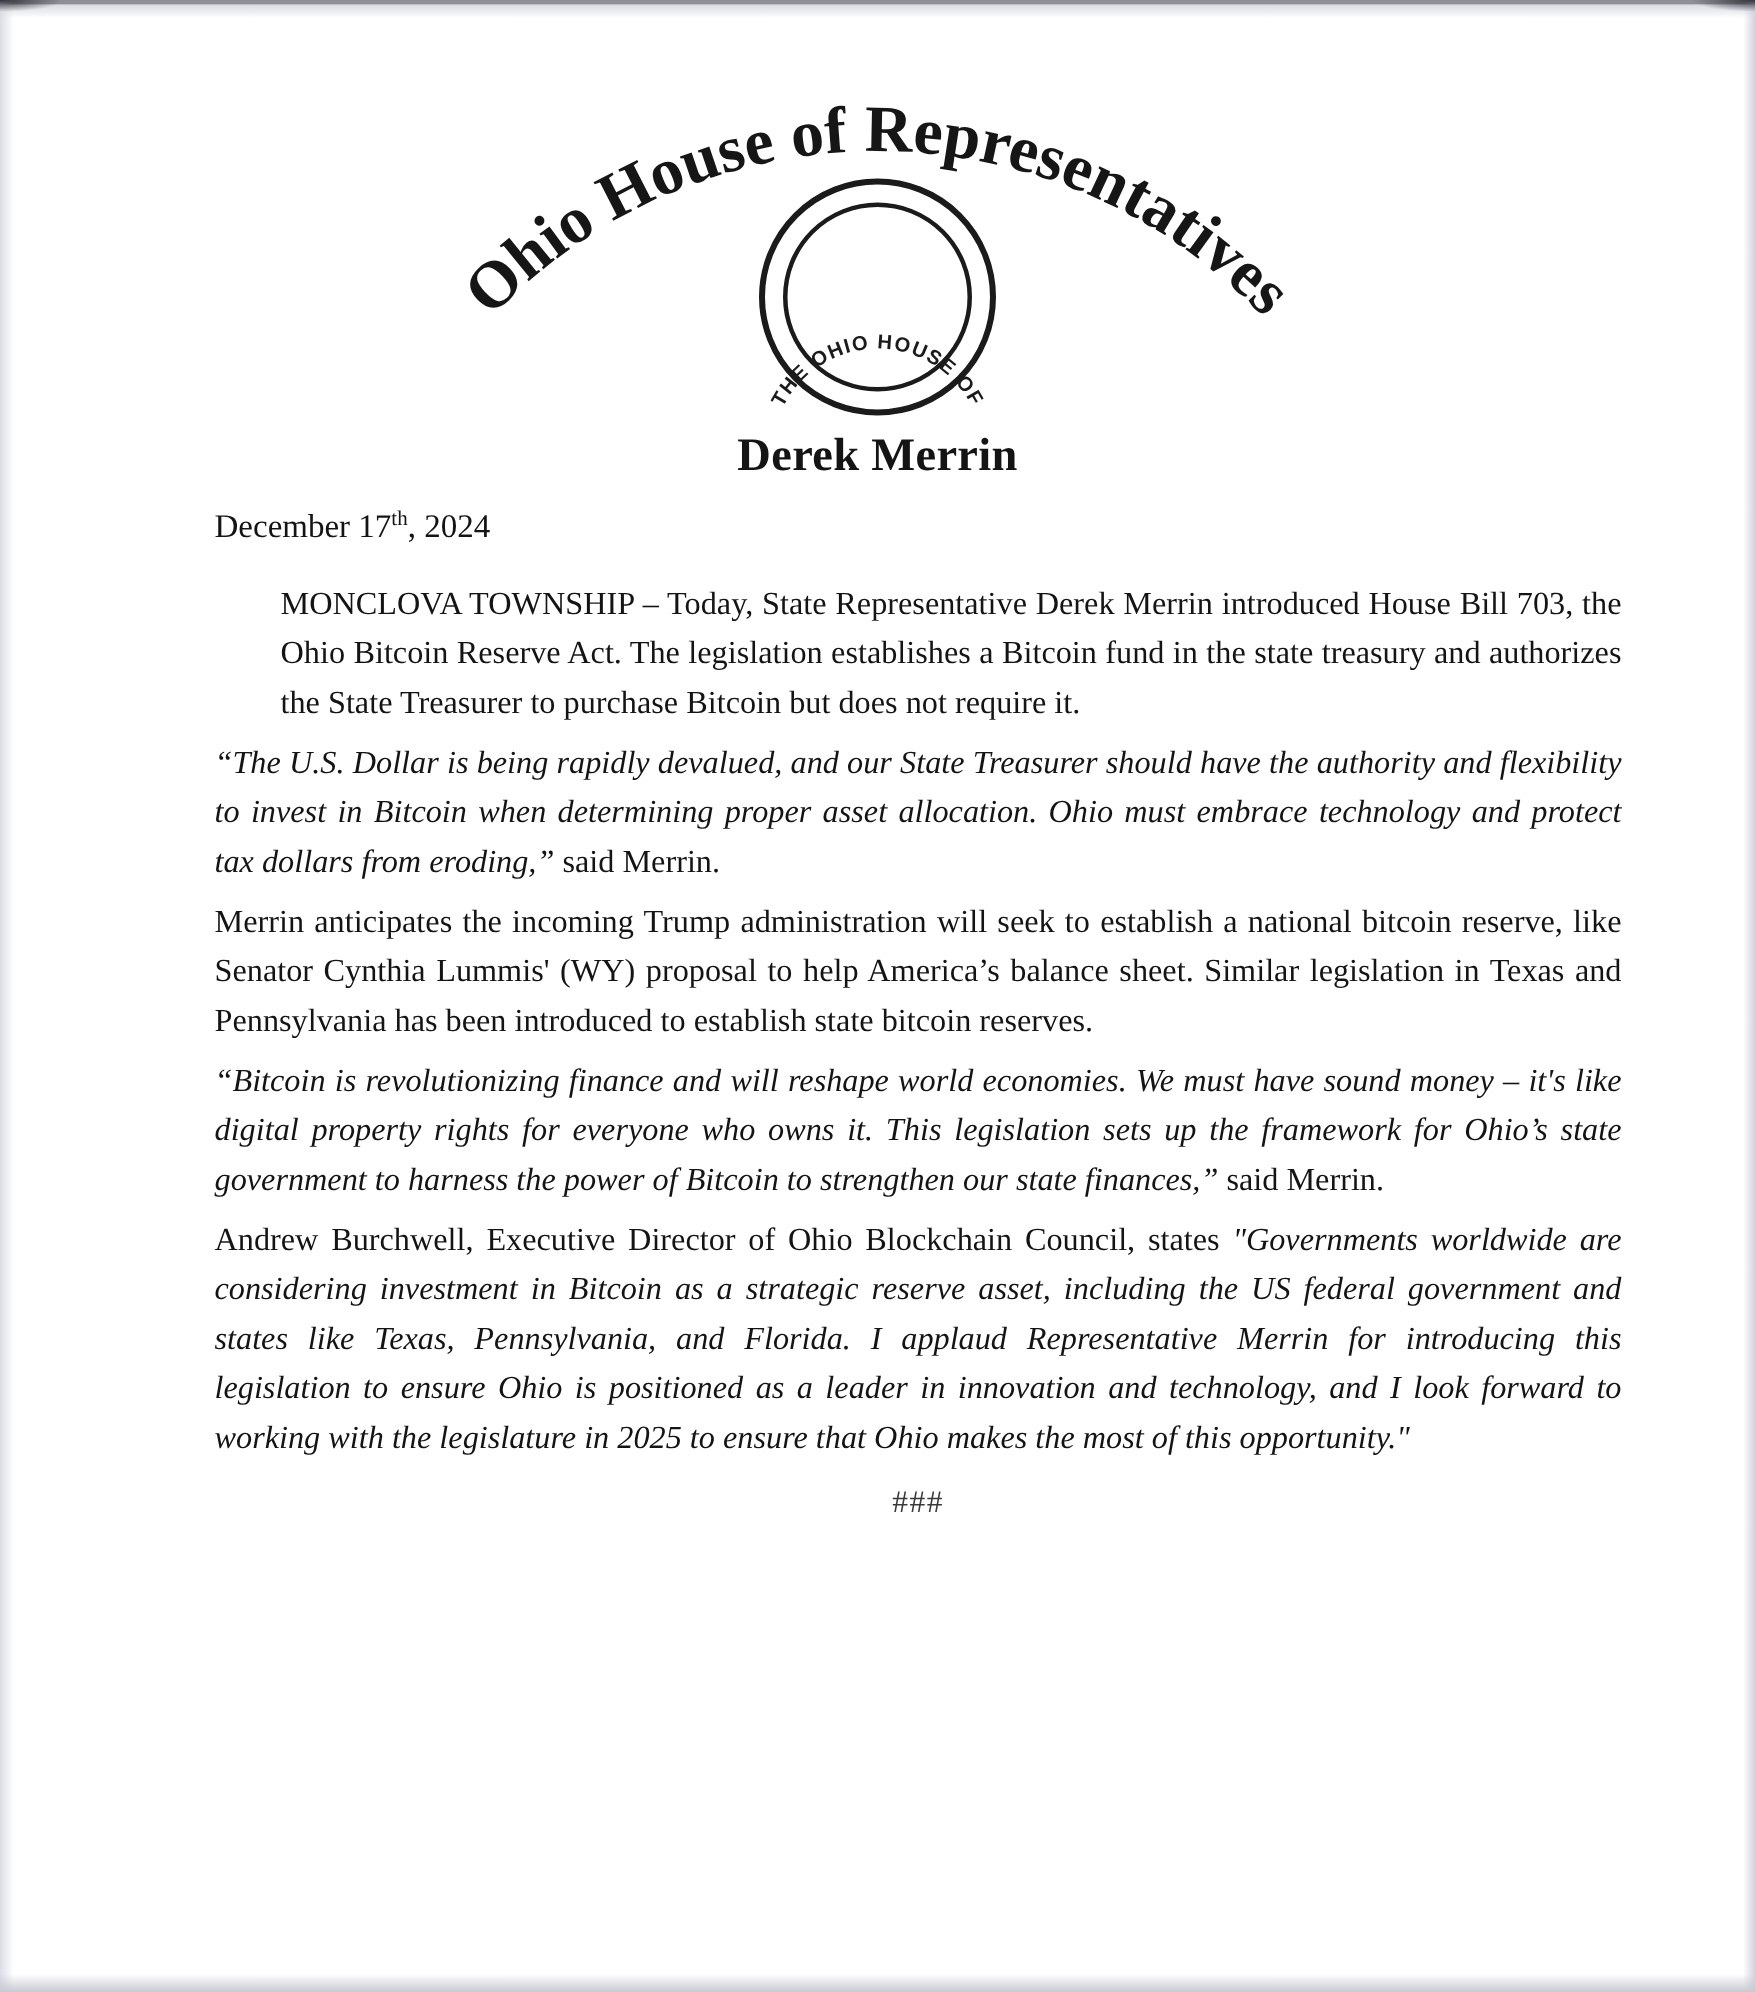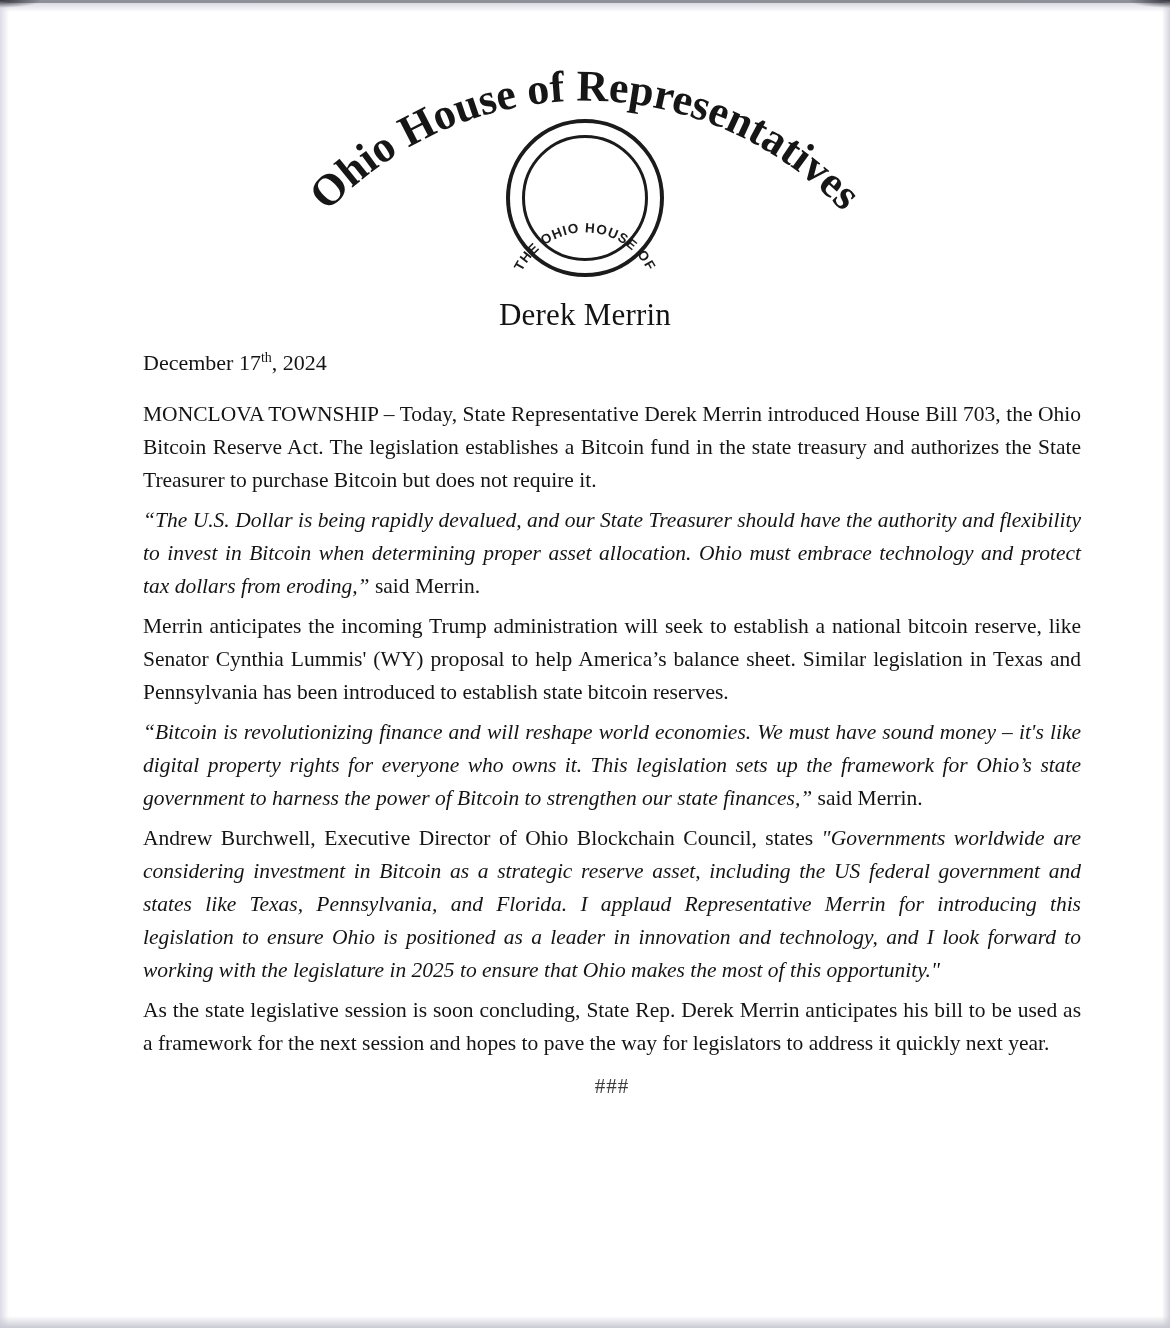--- a/index.html
+++ b/index.html
@@ -18,35 +18,35 @@
   .edge-top-soft{top:3px;left:0;right:0;height:9px;background:linear-gradient(to bottom,#d9d9e2,rgba(255,255,255,0));}
   .edge-left{top:0;left:0;bottom:0;width:9px;background:linear-gradient(to right,#dcdce6,rgba(255,255,255,0));}
   .edge-right{top:0;right:0;bottom:0;width:8px;background:linear-gradient(to left,#d3d3dd,rgba(255,255,255,0));}
   .edge-bottom{left:0;right:0;bottom:0;height:12px;background:linear-gradient(to top,#c9c9d3,rgba(255,255,255,0));}
   .corner-tl{top:0;left:0;width:42px;height:8px;background:radial-gradient(ellipse at 0% 0%,#31313a 0%,rgba(49,49,58,0) 70%);}
   .corner-tr{top:0;right:0;width:42px;height:8px;background:radial-gradient(ellipse at 100% 0%,#31313a 0%,rgba(49,49,58,0) 70%);}
 
   .masthead-svg{display:block;margin:0 auto;}
 
   .center-line{text-align:center;}
-  .name-line{font-size:31px;font-weight:normal;line-height:34px;margin-top:20px;letter-spacing:0.2px;}
+  .name-line{font-size:31px;font-weight:bold;line-height:34px;margin-top:8px;letter-spacing:0.2px;}
   .role-line{font-size:24px;font-weight:bold;line-height:30px;}
   .headline{font-size:24.5px;font-weight:bold;line-height:34px;margin-top:26px;}
 
   .content{padding:0 89px 0 143px;}
   .date-line{font-size:22px;line-height:30px;margin-top:16px;}
   .date-line sup{font-size:14px;line-height:0;}
 
   .body-par{
     font-size:21.5px;
     line-height:33px;
     text-align:justify;
     margin:0 0 7px 0;
   }
-  .body-par:first-of-type{margin-top:20px;}
+  .body-par:first-of-type{margin-top:20px;margin-left:44px;}
   .seg{white-space:pre-wrap;}
   .italic{font-style:italic;}
 
   .end-mark{
     text-align:center;
     font-size:21px;
     margin-top:14px;
     letter-spacing:1px;
     color:#3a3a3a;
   }
@@ -130,21 +130,20 @@
     <p class="body-par"><span class="seg">MONCLOVA TOWNSHIP – Today, State Representative Derek Merrin introduced House Bill 703, the Ohio Bitcoin Reserve Act. The legislation establishes a Bitcoin fund in the state treasury and authorizes the State Treasurer to purchase Bitcoin but does not require it.</span></p>
 
     <p class="body-par"><span class="seg italic">“The U.S. Dollar is being rapidly devalued, and our State Treasurer should have the authority and flexibility to invest in Bitcoin when determining proper asset allocation. Ohio must embrace technology and protect tax dollars from eroding,”</span><span class="seg"> said Merrin.</span></p>
 
     <p class="body-par"><span class="seg">Merrin anticipates the incoming Trump administration will seek to establish a national bitcoin reserve, like Senator Cynthia Lummis' (WY) proposal to help America’s balance sheet. Similar legislation in Texas and Pennsylvania has been introduced to establish state bitcoin reserves.</span></p>
 
     <p class="body-par"><span class="seg italic">“Bitcoin is revolutionizing finance and will reshape world economies. We must have sound money – it's like digital property rights for everyone who owns it. This legislation sets up the framework for Ohio’s state government to harness the power of Bitcoin to strengthen our state finances,”</span><span class="seg"> said Merrin.</span></p>
 
     <p class="body-par"><span class="seg">Andrew Burchwell, Executive Director of Ohio Blockchain Council, states </span><span class="seg italic">"Governments worldwide are considering investment in Bitcoin as a strategic reserve asset, including the US federal government and states like Texas, Pennsylvania, and Florida. I applaud Representative Merrin for introducing this legislation to ensure Ohio is positioned as a leader in innovation and technology, and I look forward to working with the legislature in 2025 to ensure that Ohio makes the most of this opportunity."</span></p>
 
-    <p class="body-par"><span class="seg">As the state legislative session is soon concluding, State Rep. Derek Merrin anticipates his bill to be used as a framework for the next session and hopes to pave the way for legislators to address it quickly next year.</span></p>
 
     <div class="end-mark">###</div>
   </div>
 
   <div class="edge edge-top-soft"></div>
   <div class="edge edge-top"></div>
   <div class="edge edge-left"></div>
   <div class="edge edge-right"></div>
   <div class="edge edge-bottom"></div>
   <div class="edge corner-tl"></div>

